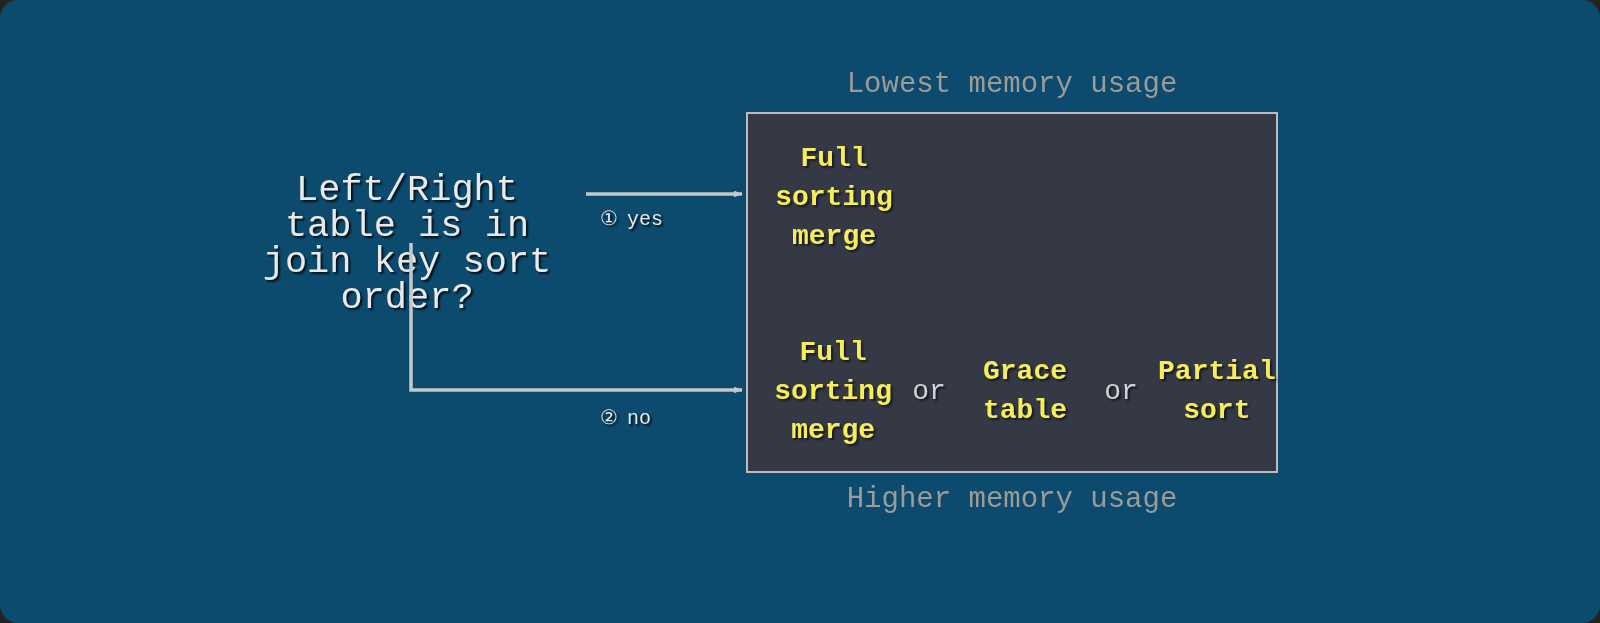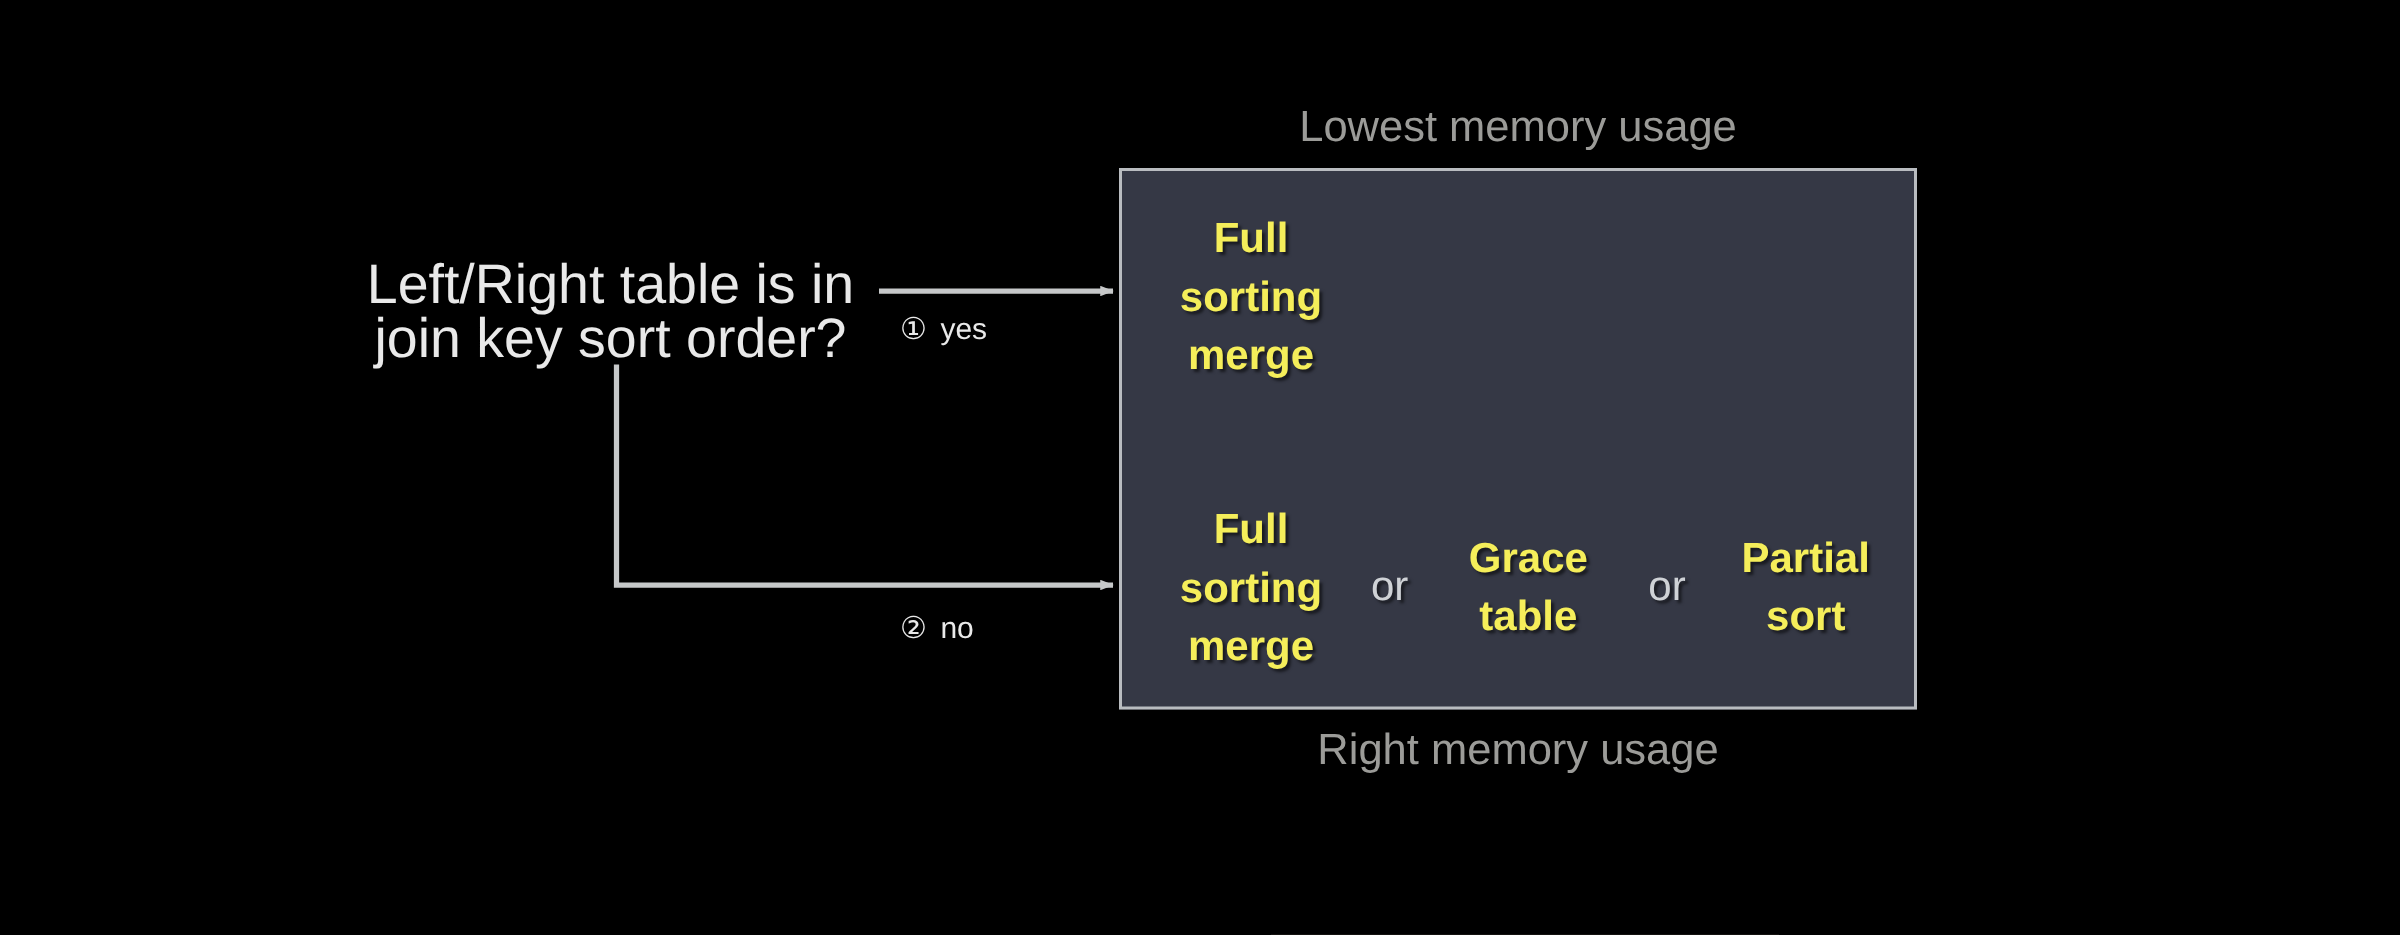--- a/index.html
+++ b/index.html
@@ -4,23 +4,24 @@
 <style>
   html, body {
     margin: 0;
     padding: 0;
     background: #24231f;
   }
   #stage {
     position: relative;
     width: 1600px;
     height: 623px;
-    background: #000000;
+    background: #0c4a6e;
     overflow: hidden;
-    font-family: Liberation Sans, sans-serif;
+    font-family: Liberation Mono, monospace;
+    border-radius: 18px;
   }
 
   
   #question {
     position: absolute;
     left: 232px;
     top: 172px;
     width: 350px;
     text-align: center;
     color: #e9e9e9;
@@ -156,15 +157,15 @@
       <span class="sep">or</span>
       <span class="option" id="opt-grace">Grace
 table</span>
       <span class="sep">or</span>
       <span class="option" id="opt-partial">Partial
 sort</span>
     </div>
 
   </div>
 
-  <div class="caption" id="caption-bottom">Right memory usage</div>
+  <div class="caption" id="caption-bottom">Higher memory usage</div>
 
 </div>
 
 </body></html>

